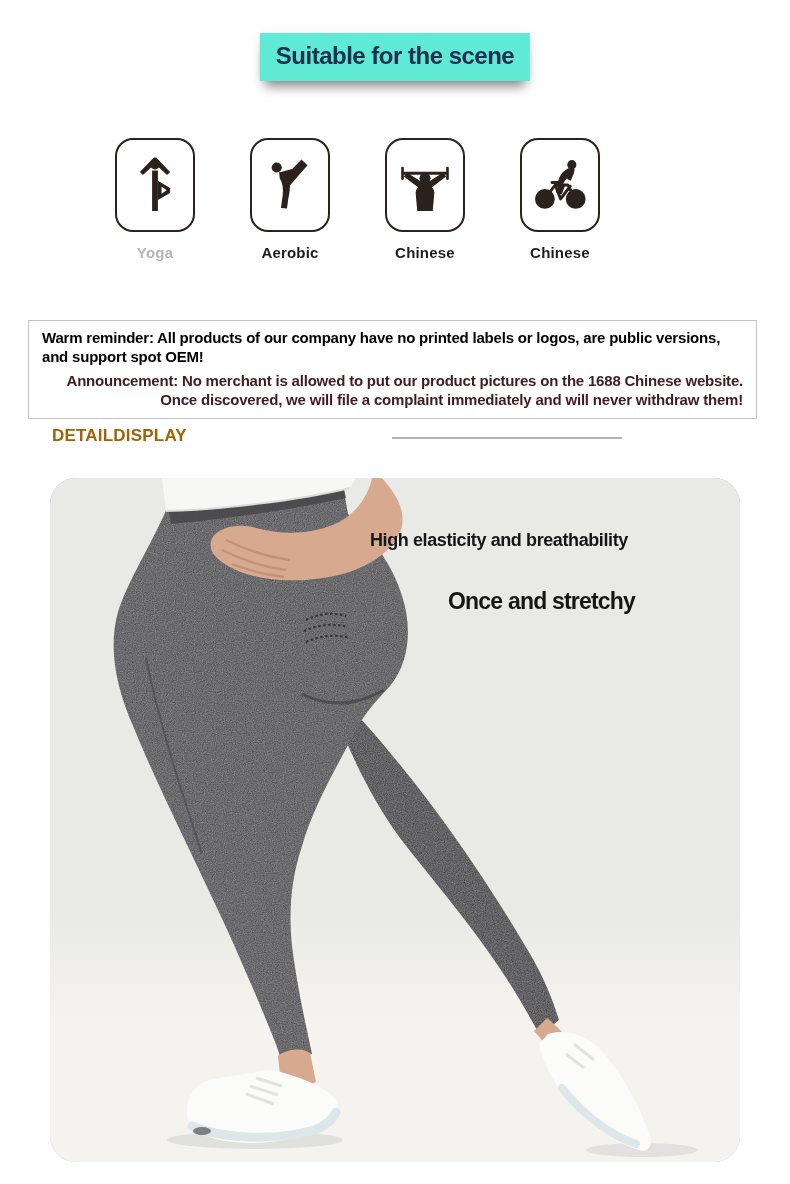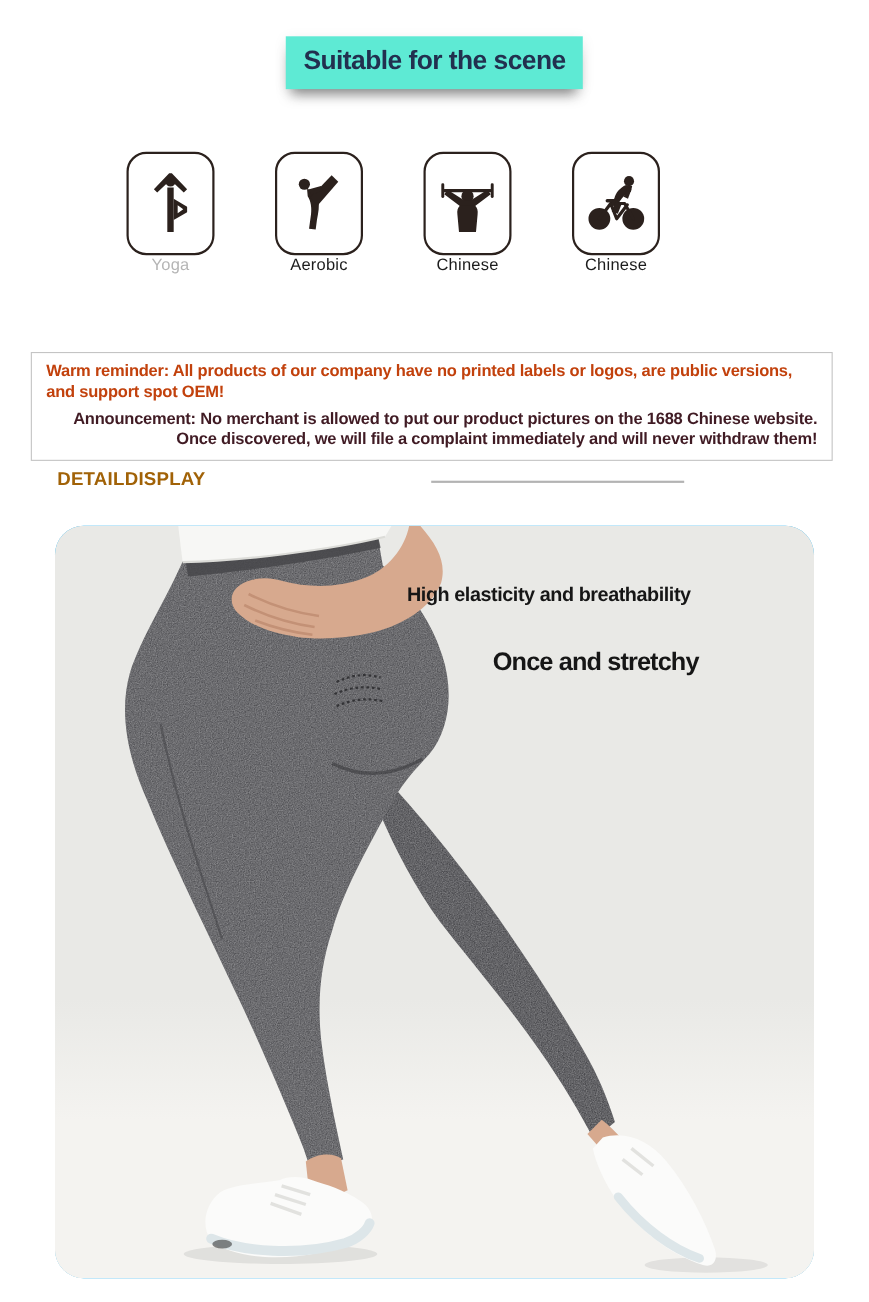--- a/index.html
+++ b/index.html
@@ -19,45 +19,45 @@
   }
 
   
   .scenes{position:absolute;left:115px;top:138px;display:flex;gap:55px;}
   .scene{width:80px;display:flex;flex-direction:column;align-items:center;}
   .scene .box{
     width:80px;height:94px;box-sizing:border-box;border:2px solid #2b211d;border-radius:18px;
     background:#ffffff;display:flex;align-items:center;justify-content:center;
   }
   .scene .box svg{display:block;}
-  .scene .label{font-size:15px;font-weight:normal;color:#1c1c1c;letter-spacing:0.2px;}
+  .scene .label{margin-top:12px;font-size:15px;font-weight:bold;color:#1c1c1c;letter-spacing:0.2px;}
   .scene.muted .label{color:#b5b5b5;}
   .pic{fill:#2b211d;}
   .pic-stroke{fill:none;stroke:#2b211d;stroke-width:2.4;stroke-linecap:round;stroke-linejoin:round;}
 
   
   .notice{
     position:absolute;left:28px;top:320px;width:729px;box-sizing:border-box;
     background:#ffffff;border:1px solid #c4c4c4;padding:7px 13px 9px;
   }
   .notice p{margin:0;font-size:15px;font-weight:bold;line-height:19px;letter-spacing:-0.2px;}
-  .notice .reminder{color:#c2410c;}
+  .notice .reminder{color:#000000;}
   .notice .announcement{margin-top:5px;color:#401b24;text-align:right;}
 
   
   .detail-header{position:absolute;left:50px;top:426px;width:690px;height:24px;}
   .detail-header .heading{
     position:absolute;left:2px;top:0;font-size:17px;font-weight:bold;color:#a16207;letter-spacing:0.2px;
   }
   .detail-header .rule{position:absolute;left:342px;top:11px;width:230px;height:2px;background:#b3b3b3;}
 
   
   .figure{
     position:absolute;left:50px;top:478px;width:690px;height:684px;border-radius:26px;
-    overflow:hidden;background:#0ea5e9;
+    overflow:hidden;background:#a3a3a3;
   }
   .figure svg{display:block;}
   .caption{position:absolute;font-weight:bold;color:#161616;white-space:nowrap;}
   .caption.primary{left:320px;top:52px;font-size:18px;letter-spacing:-0.4px;}
   .caption.secondary{left:398px;top:110px;font-size:23px;letter-spacing:-0.8px;}
 </style>
 </head>
 <body>
 
 <div class="title-card">

